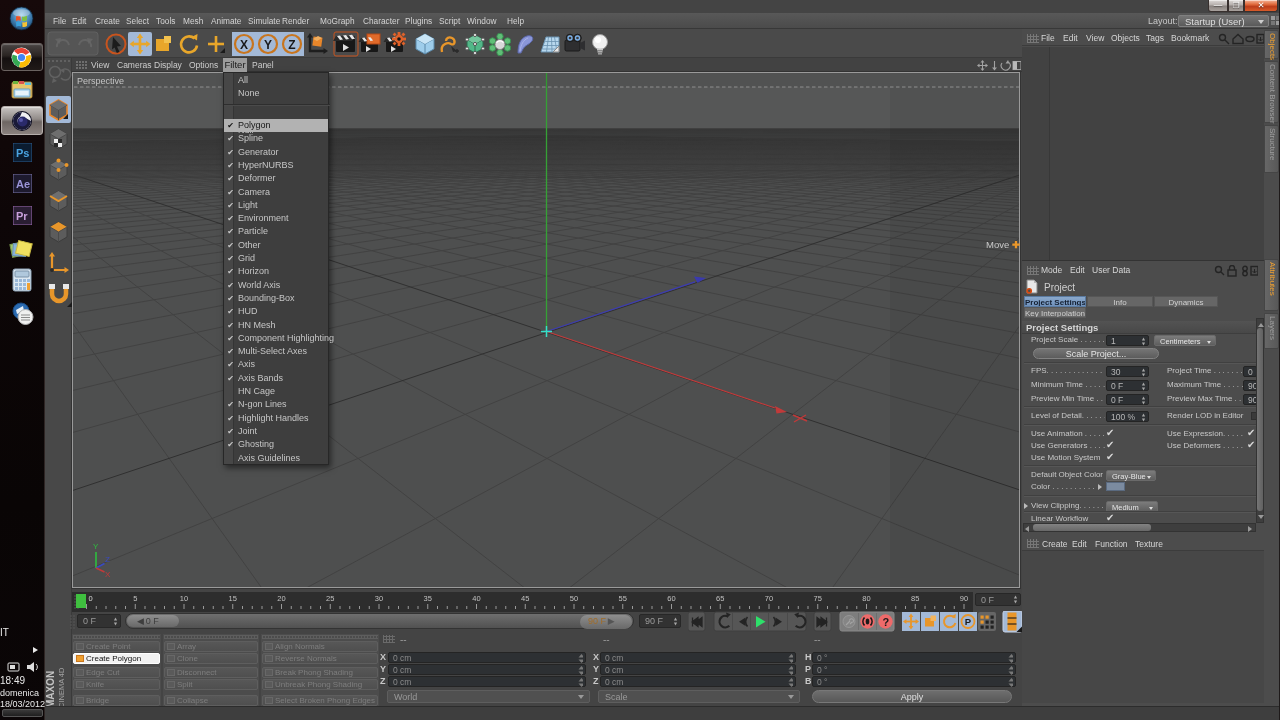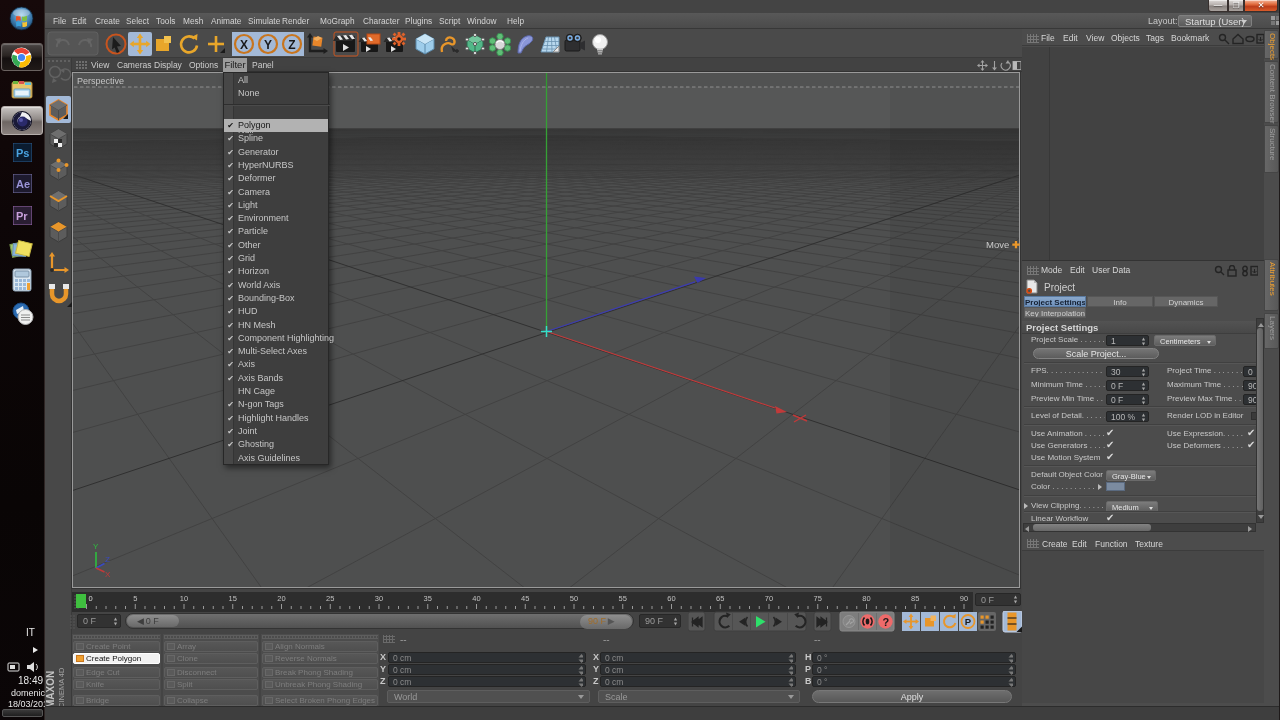--- a/index.html
+++ b/index.html
@@ -4,21 +4,21 @@
 *{margin:0;padding:0;box-sizing:border-box}
 html,body{width:1280px;height:720px;overflow:hidden;background:#444;font-family:"Liberation Sans",sans-serif;-webkit-font-smoothing:antialiased}
 #root{position:absolute;left:0;top:0;width:1280px;height:720px}
 .abs{position:absolute}
 .txt{color:#cfcfcf;font-size:10px;white-space:nowrap}
 
 #taskbar{left:0;top:0;width:45px;height:720px;background:linear-gradient(180deg,#16090a 0%,#0d0607 30%,#090505 70%,#0b0607 100%);border-right:1px solid #2e2524}
 .tbtn{position:absolute;left:1px;width:42px;height:29px;border-radius:3px}
 .tbtn.run{background:linear-gradient(180deg,#4a4544 0%,#2a2422 45%,#151010 55%,#201a18 100%);border:1px solid #6a6260;box-shadow:inset 0 1px 1px rgba(255,255,255,.25)}
 .tbtn.fg{background:linear-gradient(180deg,#c8c4c2 0%,#918b88 45%,#6e6663 55%,#8a817e 100%);border:1px solid #b5aeab;box-shadow:inset 0 1px 1px rgba(255,255,255,.5)}
-.trtxt{position:absolute;color:#e8e8e8;font-size:9px;width:61px;text-align:center}
+.trtxt{position:absolute;color:#e8e8e8;font-size:9px;width:61px;text-align:left}
 
 #titlebar{left:45px;top:0;width:1235px;height:13px;background:linear-gradient(90deg,#c6c0be 0,#d2cdcb 5%,#c4bcb9 15%,#b2a7a3 28%,#a08f8a 38%,#7e6a65 48%,#4f3833 58%,#331e19 68%,#241008 78%,#260f0b 88%,#2e130c 100%);overflow:hidden}
 #titlebar .glow1{position:absolute;left:380px;top:-6px;width:260px;height:24px;background:radial-gradient(ellipse at center,rgba(235,230,228,.5),rgba(235,230,228,0) 70%)}
 #titlebar .glow2{position:absolute;left:600px;top:-6px;width:200px;height:24px;background:radial-gradient(ellipse at center,rgba(190,175,170,.4),rgba(190,175,170,0) 70%)}
 #titlebar .glow3{position:absolute;left:750px;top:-6px;width:130px;height:24px;background:radial-gradient(ellipse at center,rgba(170,70,45,.5),rgba(170,70,45,0) 70%)}
 #titletext{position:absolute;left:21px;top:2px;font-size:8.5px;color:#111;letter-spacing:.2px}
 .wbtn{position:absolute;top:0;height:12px;border:1px solid #38302e;border-top:none;box-shadow:inset 0 1px 0 rgba(255,255,255,.5)}
 #wmin{left:1208px;width:20px;background:linear-gradient(180deg,#ddd9d7 0,#b5afac 45%,#8a8380 55%,#a8a19d 100%);border-radius:0 0 0 3px}
 #wmax{left:1228px;width:16px;background:linear-gradient(180deg,#ddd9d7 0,#b5afac 45%,#8a8380 55%,#a8a19d 100%)}
 #wclose{left:1244px;width:34px;background:linear-gradient(180deg,#f5b598 0,#e06a3c 40%,#bc3d1a 60%,#d95c2a 100%);border-radius:0 0 3px 0}
@@ -188,21 +188,21 @@
       <div class="mitem" style="left:166px">Animate</div>
       <div class="mitem" style="left:203px">Simulate</div>
       <div class="mitem" style="left:237px">Render</div>
       <div class="mitem" style="left:275px">MoGraph</div>
       <div class="mitem" style="left:318px">Character</div>
       <div class="mitem" style="left:360px">Plugins</div>
       <div class="mitem" style="left:394px">Script</div>
       <div class="mitem" style="left:422px">Window</div>
       <div class="mitem" style="left:462px">Help</div>
 <div class="mitem" style="left:1103px;color:#c8c8c8;font-size:9px">Layout:</div>
-<div class="abs" style="left:1133px;top:2px;width:74px;height:12px;background:linear-gradient(180deg,#757575,#5a5a5a);border:1px solid #808080;border-radius:2px;color:#dedede;font-size:9.5px;line-height:11px;padding-left:6px">Startup (User)<span style="position:absolute;right:4px;top:4px;border:3px solid transparent;border-top:4px solid #ccc"></span></div>
+<div class="abs" style="left:1133px;top:2px;width:91px;height:12px;background:linear-gradient(180deg,#757575,#5a5a5a);border:1px solid #808080;border-radius:2px;color:#dedede;font-size:9.5px;line-height:11px;padding-left:6px">Startup (User)<span style="position:absolute;right:4px;top:4px;border:3px solid transparent;border-top:4px solid #ccc"></span></div>
 <svg class="abs" style="left:1226px;top:3px" width="10" height="10">
         <rect x="0" y="0" width="4" height="4" fill="#9a9a9a"></rect>
         <rect x="5" y="0" width="4" height="4" fill="#777"></rect>
         <rect x="0" y="5" width="4" height="4" fill="#777"></rect>
         <rect x="5" y="5" width="4" height="4" fill="#9a9a9a"></rect>
       </svg>
 </div>
 
 <div id="toolbar" class="abs"></div>
 <svg class="abs" style="left:45px;top:29px" width="977" height="29" viewBox="0 0 977 29">
@@ -630,21 +630,21 @@
       </div>
       <div class="fmi" style="top:298.7px">
         <span class="ck">✔</span>
         <span class="lb">Axis Bands</span>
       </div>
       <div class="fmi" style="top:312.0px">
         <span class="lb">HN Cage</span>
       </div>
       <div class="fmi" style="top:325.3px">
         <span class="ck">✔</span>
-        <span class="lb">N-gon Tags</span>
+        <span class="lb">N-gon Lines</span>
       </div>
       <div class="fmi" style="top:338.6px">
         <span class="ck">✔</span>
         <span class="lb">Highlight Handles</span>
       </div>
       <div class="fmi" style="top:351.9px">
         <span class="ck">✔</span>
         <span class="lb">Joint</span>
       </div>
       <div class="fmi" style="top:365.2px">

